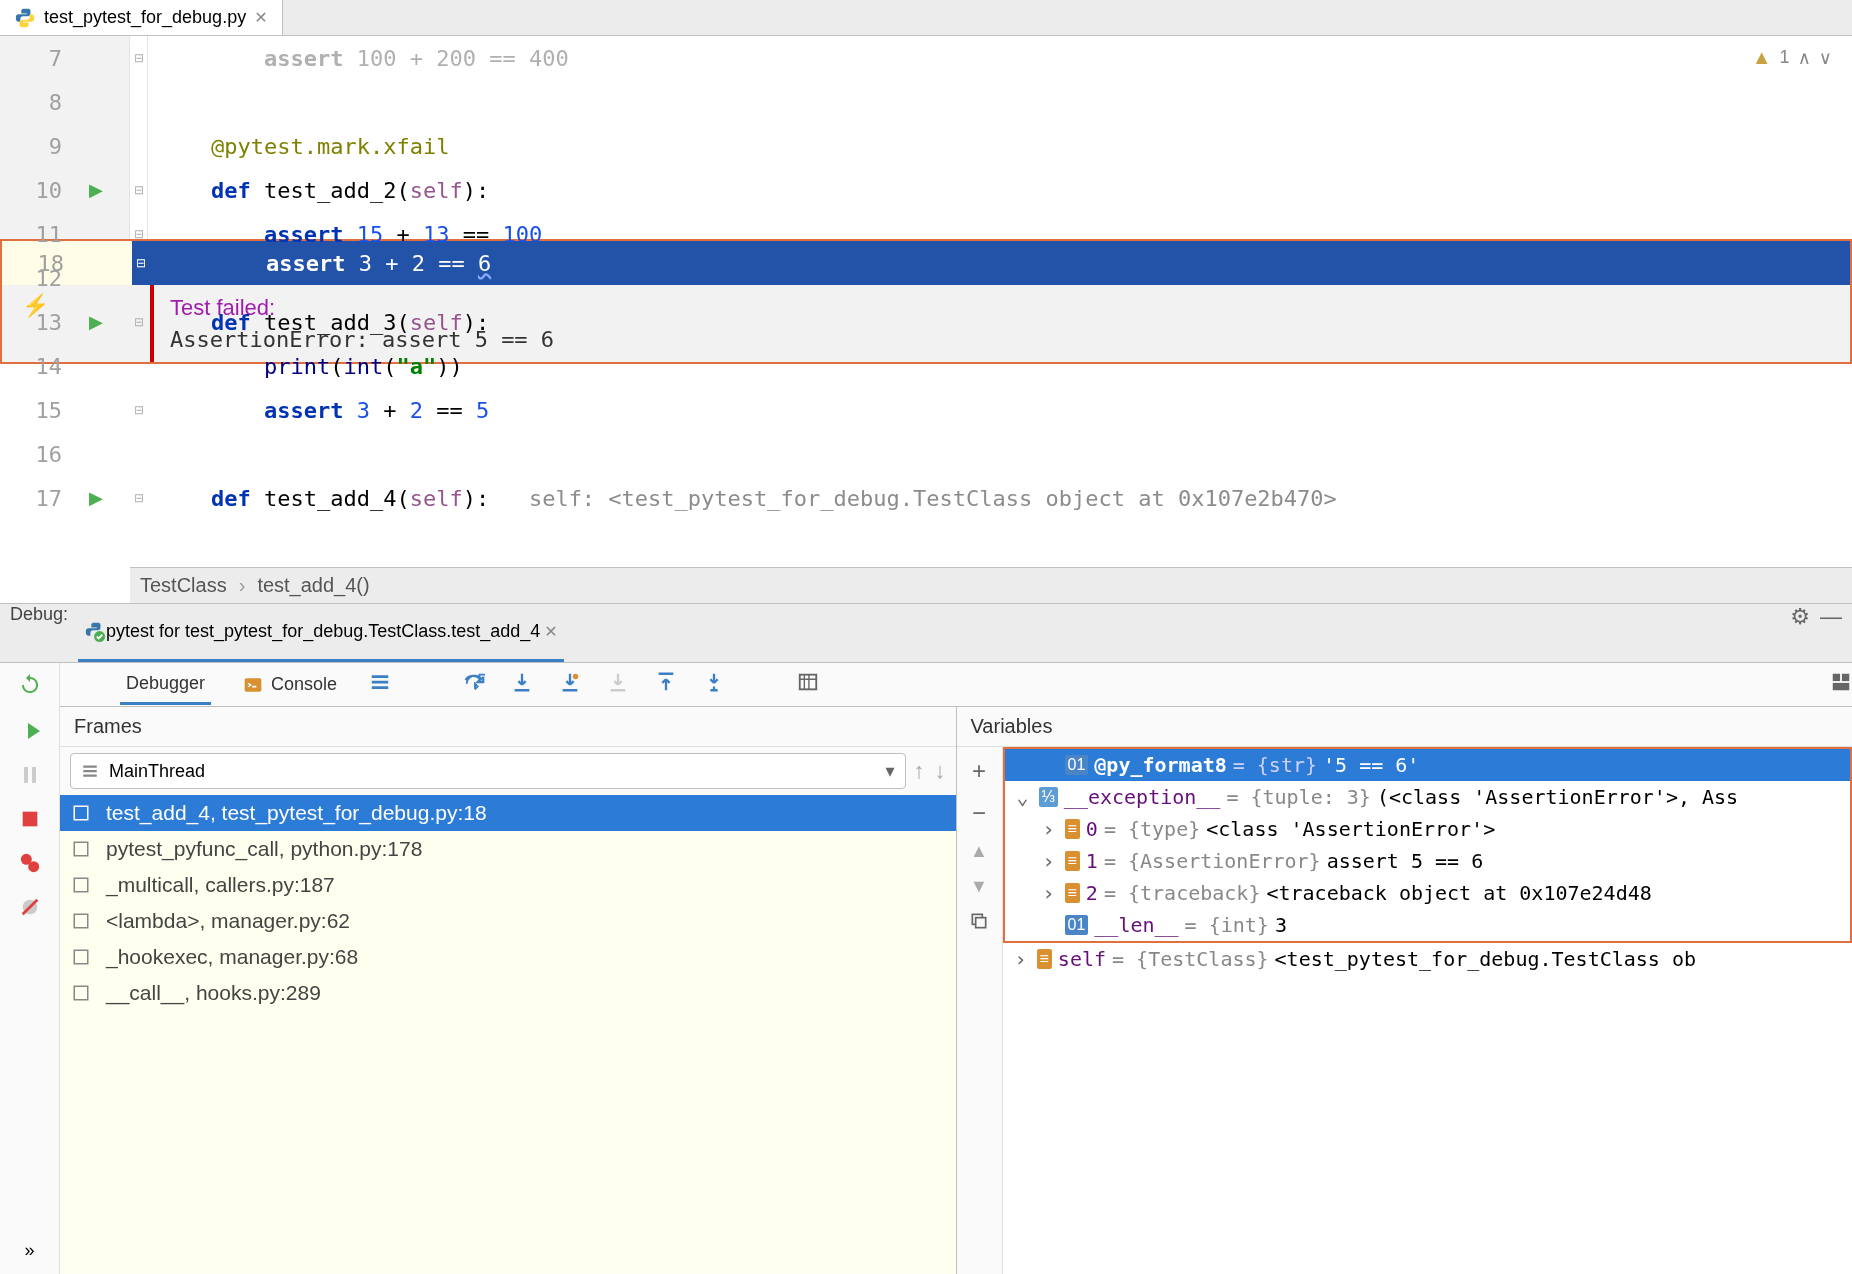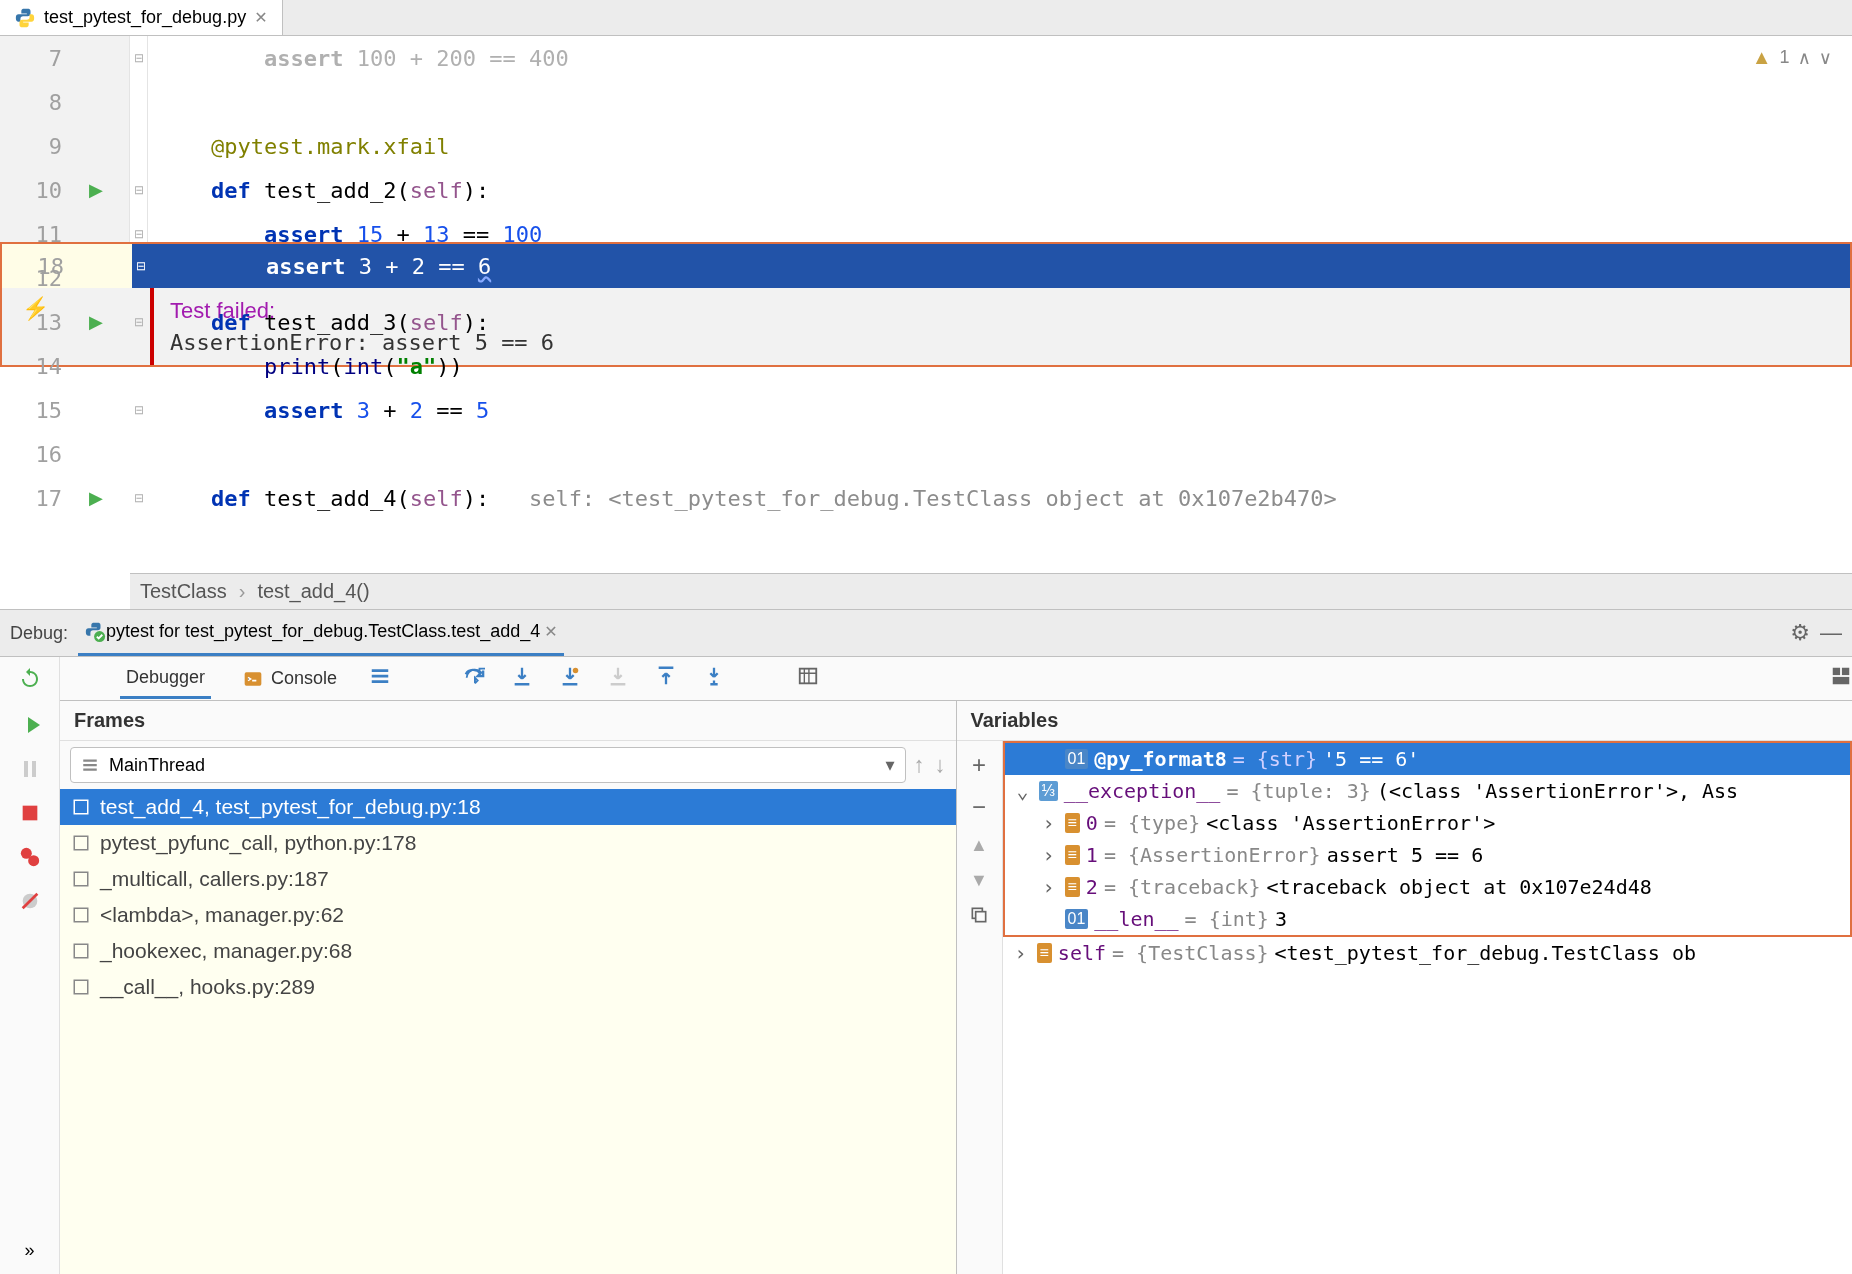--- a/index.html
+++ b/index.html
@@ -37,45 +37,45 @@
 .err-title { color: #a21caf; margin-bottom: 6px; }
 .err-msg { color: #333; font-family: monospace; }
 .bolt { color: #cc2222; font-size: 22px; display: flex; justify-content: center; padding-top: 8px; }
 
 .inspect-bar { display: flex; align-items: center; padding: 6px 10px; background: #ececec; border-top: 1px solid #c0c0c0; margin-left: 130px; gap: 12px; font-size: 20px; color: #555; }
 .inspect-bar .sep { color: #999; }
 
 .warn-badge { position: absolute; top: 10px; right: 20px; display: flex; align-items: center; gap: 8px; color: #888; }
 .warn-tri { color: #c9a243; font-size: 20px; }
 
-.debug-hdr { display: flex; align-items: center; height: 48px; background: #ececec; border-top: 1px solid #c0c0c0; border-bottom: 1px solid #c0c0c0; padding: 0 10px; gap: 10px; }
+.debug-hdr { display: flex; height: 60px; background: #ececec; border-top: 1px solid #c0c0c0; border-bottom: 1px solid #c0c0c0; padding: 0 10px; gap: 10px; }
 .debug-title { color: #444; }
 .debug-name { display: flex; align-items: center; border-bottom: 3px solid #3b7fc4; height: 100%; padding: 0 6px; }
 .debug-close { color: #888; font-size: 16px; margin-left: 4px; }
 .spacer { flex: 1; }
 
 .tool-row { display: flex; align-items: center; height: 44px; background: #fafafa; border-bottom: 1px solid #c0c0c0; padding-left: 60px; gap: 26px; }
 .tool-row .tab-item { color: #333; padding: 8px 6px; display: flex; align-items: center; gap: 8px; }
 .tool-row .tab-active { border-bottom: 3px solid #3b7fc4; }
 .tb-icon svg { width: 22px; height: 22px; }
 
 .debug-body { display: flex; flex: 1; min-height: 0; }
 .debug-side { width: 60px; background: #fafafa; border-right: 1px solid #e0e0e0; display: flex; flex-direction: column; align-items: center; gap: 16px; padding-top: 10px; }
 .side-btn { width: 28px; height: 28px; display: flex; align-items: center; justify-content: center; }
 
 .frames-panel { flex: 1; display: flex; flex-direction: column; border-right: 1px solid #c0c0c0; min-width: 0; }
 .vars-panel { flex: 1; display: flex; flex-direction: column; min-width: 0; }
-.panel-hdr { padding: 8px 14px; color: #333; font-size: 20px; background: #fafafa; border-bottom: 1px solid #e0e0e0; font-weight: bold; }
+.panel-hdr { padding: 8px 14px; color: #333; font-size: 20px; background: #fafafa; border-bottom: 1px solid #e0e0e0; }
 .thread-row { display: flex; align-items: center; padding: 6px 10px; gap: 8px; background: #fafafa; }
 .thread-select { flex: 1; display: flex; align-items: center; border: 1px solid #c0c0c0; border-radius: 4px; padding: 6px 10px; background: #fff; gap: 10px; }
 .chev { color: #666; }
 .nav-arrows { display: flex; gap: 10px; color: #aaa; font-size: 22px; }
 
 .frame-list { flex: 1; overflow: auto; background: #fffff0; }
-.frame-item { display: flex; align-items: center; padding: 6px 12px; gap: 10px; font-size: 21px; color: #444; }
+.frame-item { display: flex; align-items: center; padding: 6px 12px; gap: 16px; font-size: 21px; color: #444; }
 .frame-item.sel { background: #2c7bd6; color: #fff; }
 .frame-icon { width: 18px; height: 18px; flex-shrink: 0; }
 
 .vars-tools { width: 46px; background: #fafafa; border-right: 1px solid #e0e0e0; display: flex; flex-direction: column; align-items: center; gap: 14px; padding-top: 10px; }
 .vars-content { flex: 1; display: flex; }
 .vars-list { flex: 1; overflow: auto; }
 .var-row { display: flex; align-items: center; padding: 4px 8px; font-size: 20px; gap: 6px; font-family: monospace; }
 .var-row.sel { background: #2c7bd6; color: #fff; }
 .var-row .tw { width: 20px; text-align: center; color: #666; }
 .var-row.sel .tw { color: #fff; }

